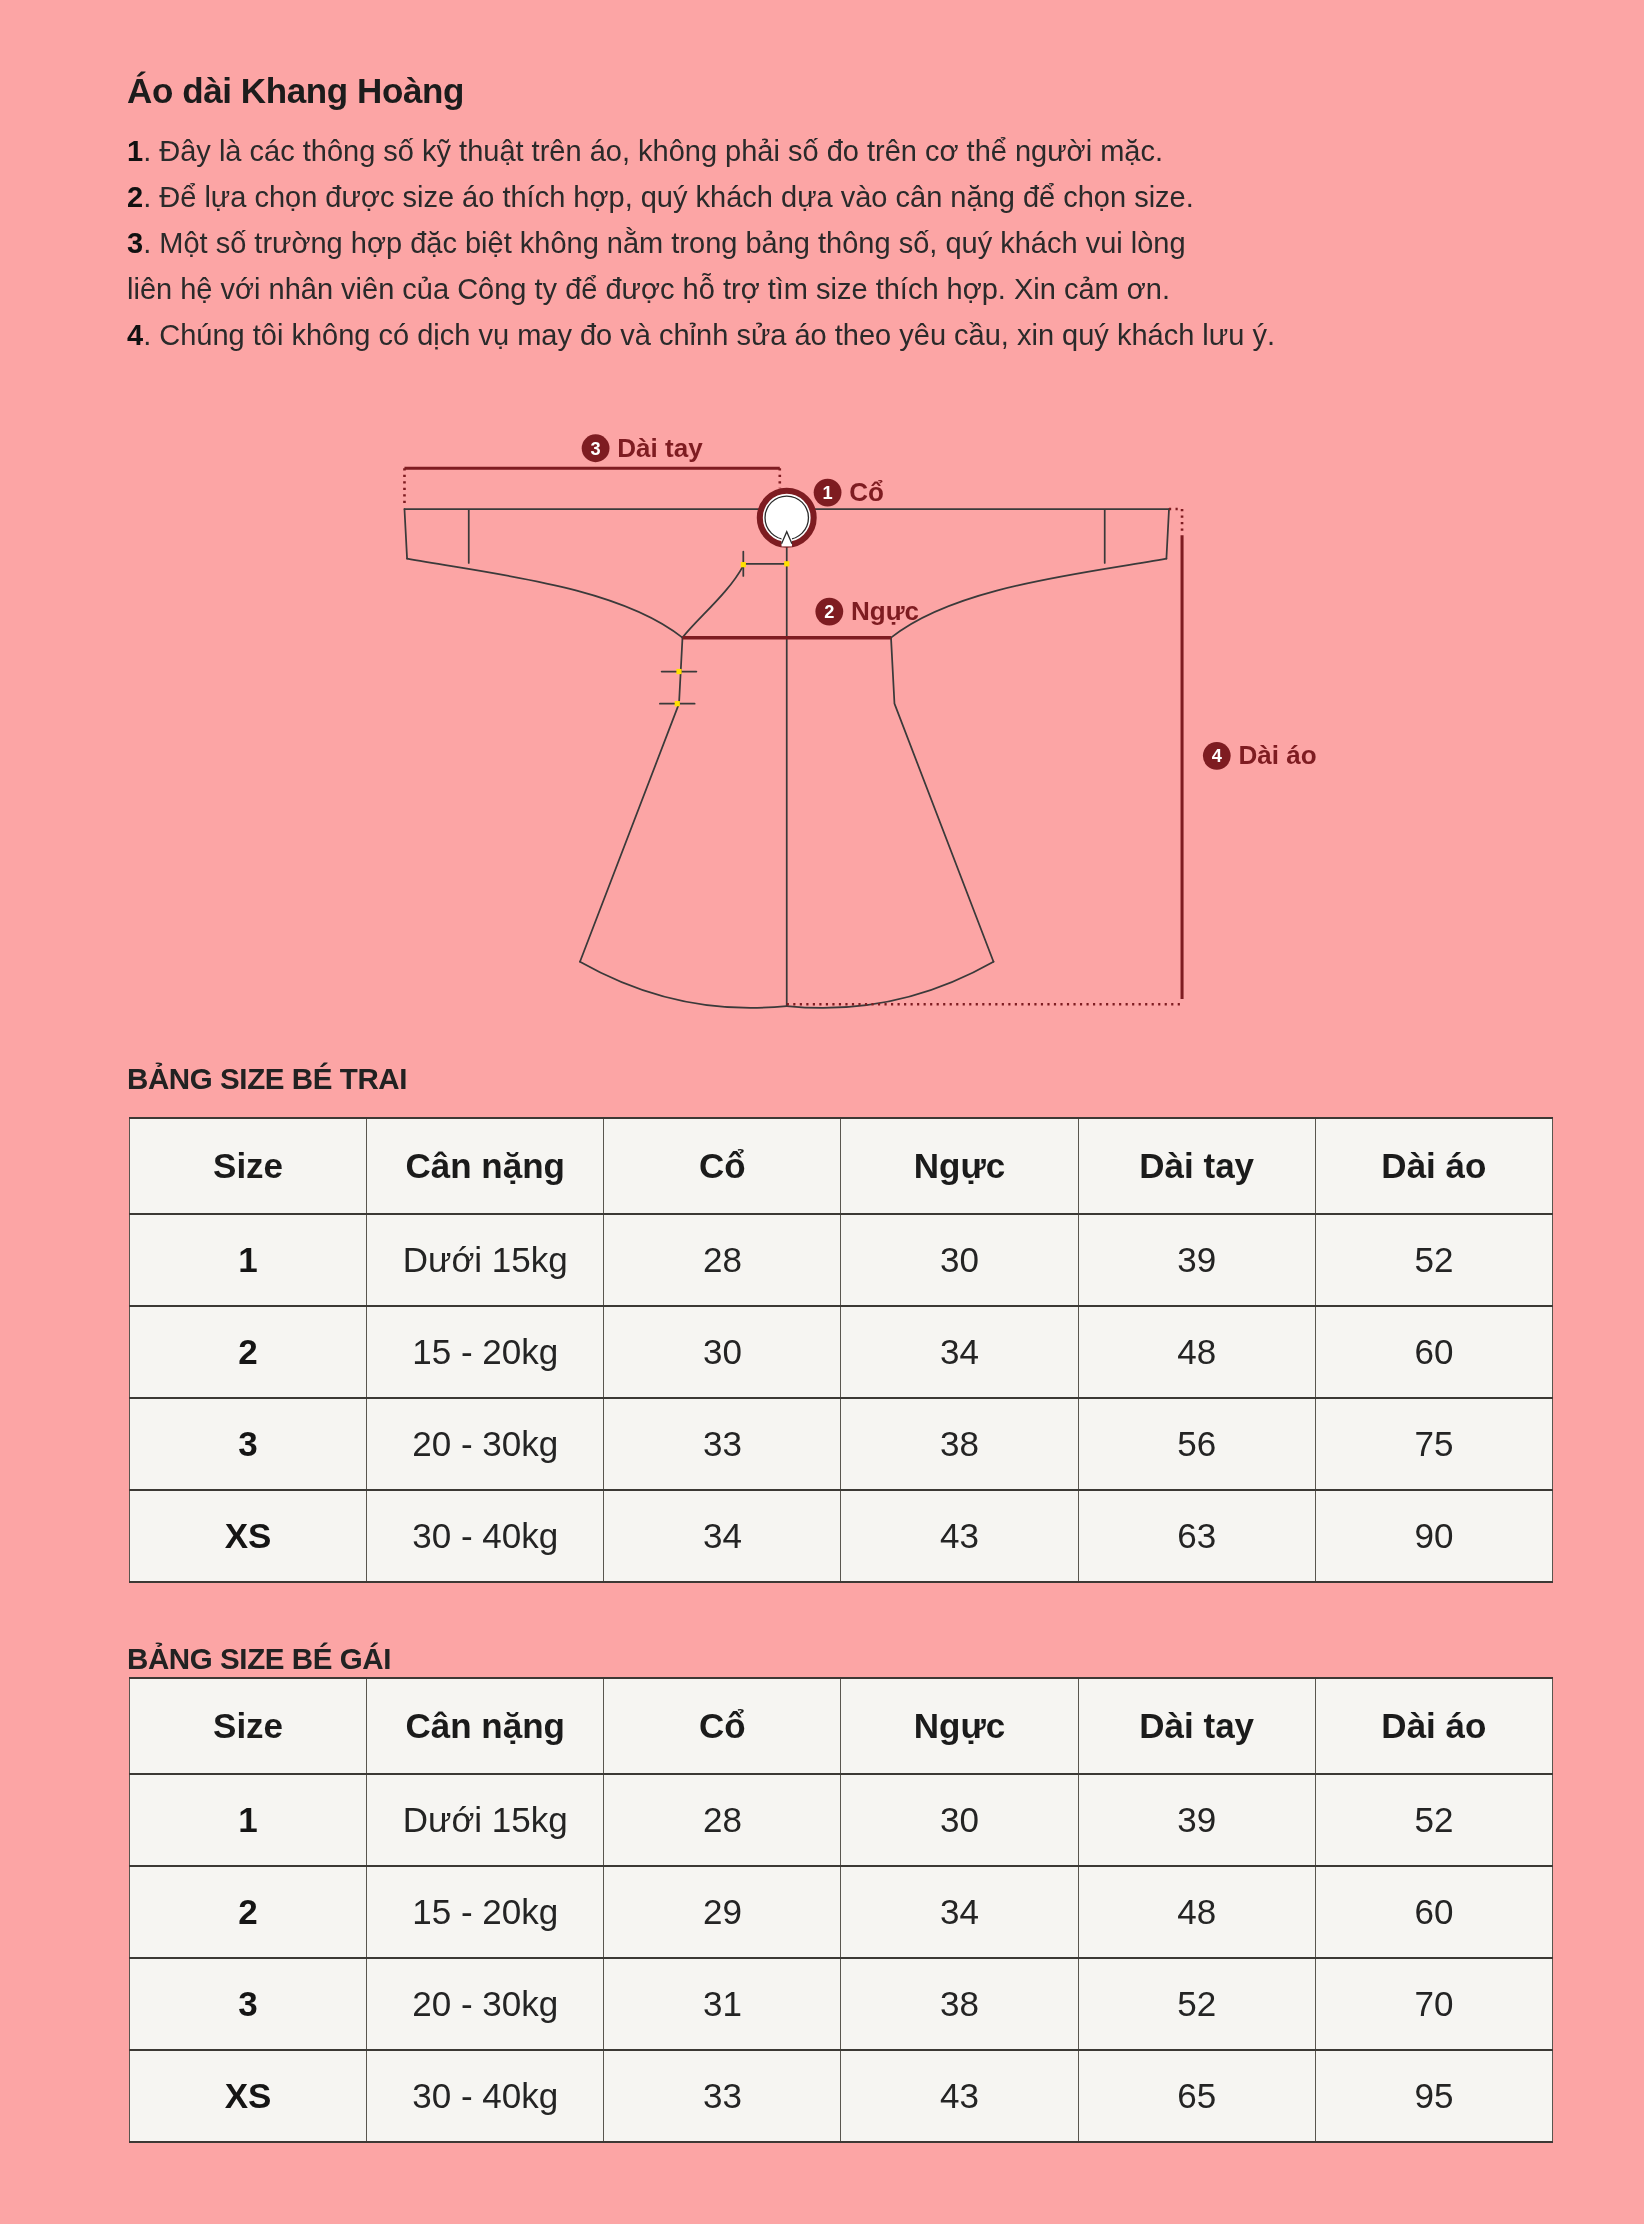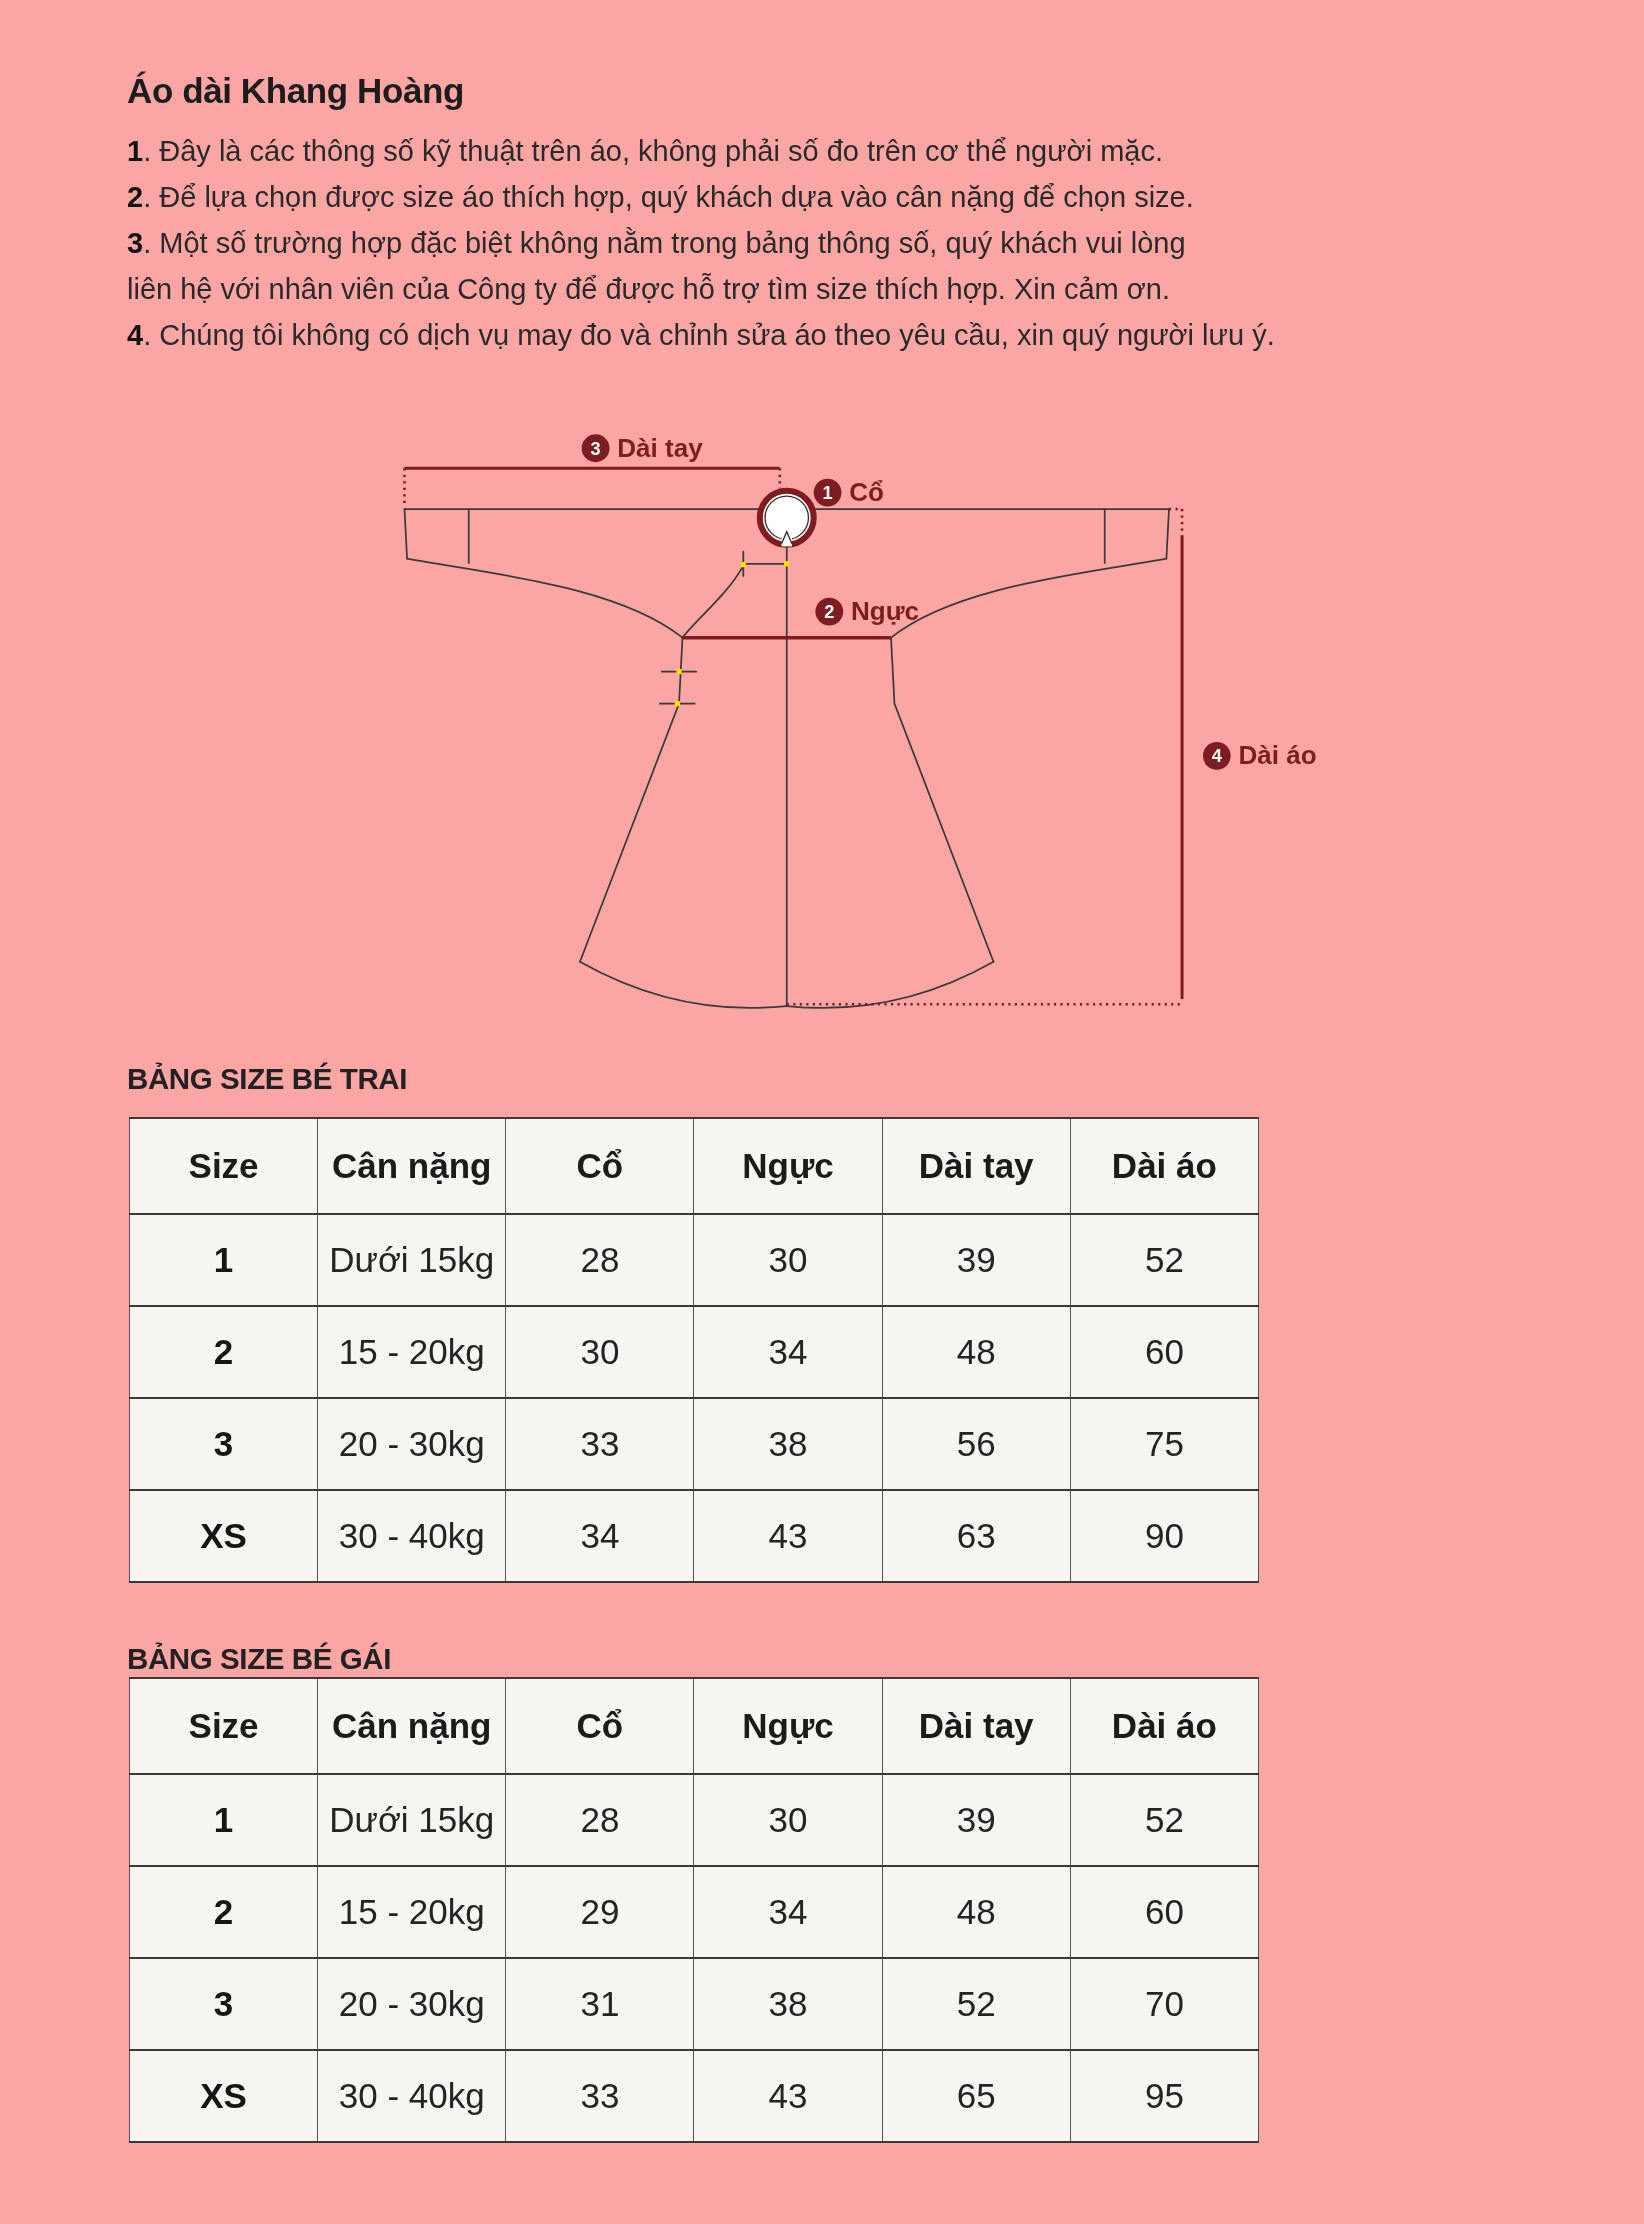--- a/index.html
+++ b/index.html
@@ -15,21 +15,21 @@
   .note-line{font-size:29px;line-height:46px;color:#2a2a2a;white-space:nowrap;}
   .note-line b{color:#111;font-weight:700;}
   .diagram-svg{position:absolute;left:348px;top:415px;}
   .section-heading{
     position:absolute;left:127px;font-size:29.5px;font-weight:700;
     letter-spacing:-0.4px;color:#222;
   }
   .heading-boys{top:1062px;}
   .heading-girls{top:1642px;}
   table.size-table{
-    position:absolute;left:129px;width:1130px;border-collapse:collapse;
+    position:absolute;left:129px;width:1424px;border-collapse:collapse;
     table-layout:fixed;background:#f6f5f2;
   }
   .table-boys{top:1117px;}
   .table-girls{top:1677px;}
   table.size-table th, table.size-table td{
     border-left:1.3px solid #5a564f;border-right:1.3px solid #5a564f;
     border-top:2.2px solid #3c3935;border-bottom:2.2px solid #3c3935;
     text-align:center;vertical-align:middle;background:#f6f5f2;
     color:#1b1b1b;padding:0;
   }
@@ -48,21 +48,21 @@
 
 <div id="page">
 
   <div class="page-title">Áo dài Khang Hoàng</div>
 
   <div class="notes" id="notes">
       <div class="note-line"><b>1</b><span>. Đây là các thông số kỹ thuật trên áo, không phải số đo trên cơ thể người mặc.</span></div>
       <div class="note-line"><b>2</b><span>. Để lựa chọn được size áo thích hợp, quý khách dựa vào cân nặng để chọn size.</span></div>
       <div class="note-line"><b>3</b><span>. Một số trường hợp đặc biệt không nằm trong bảng thông số, quý khách vui lòng</span></div>
       <div class="note-line"><span>liên hệ với nhân viên của Công ty để được hỗ trợ tìm size thích hợp. Xin cảm ơn.</span></div>
-      <div class="note-line"><b>4</b><span>. Chúng tôi không có dịch vụ may đo và chỉnh sửa áo theo yêu cầu, xin quý người lưu ý.</span></div>
+      <div class="note-line"><b>4</b><span>. Chúng tôi không có dịch vụ may đo và chỉnh sửa áo theo yêu cầu, xin quý khách lưu ý.</span></div>
     </div>
 
   <svg class="diagram-svg" width="1086" height="626" viewBox="0 0 1250 720">
 
     <g>
       <path class="m-line" stroke-width="3.5" d="M65,61 H497"></path>
       <path class="m-line" stroke-width="3" stroke-dasharray="2.5 5" d="M65,61 V106"></path>
       <path class="m-line" stroke-width="3" stroke-dasharray="2.5 5" d="M497,61 V84"></path>
     </g>
 

